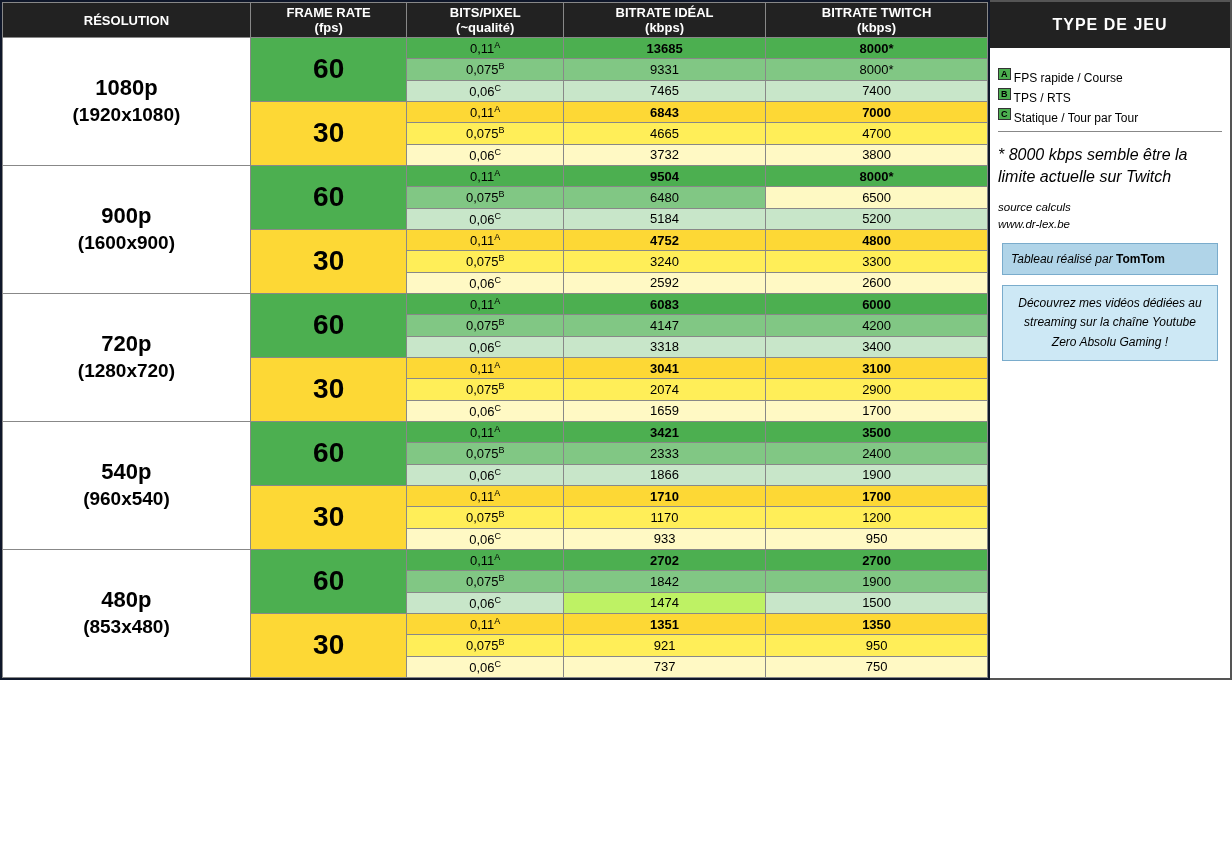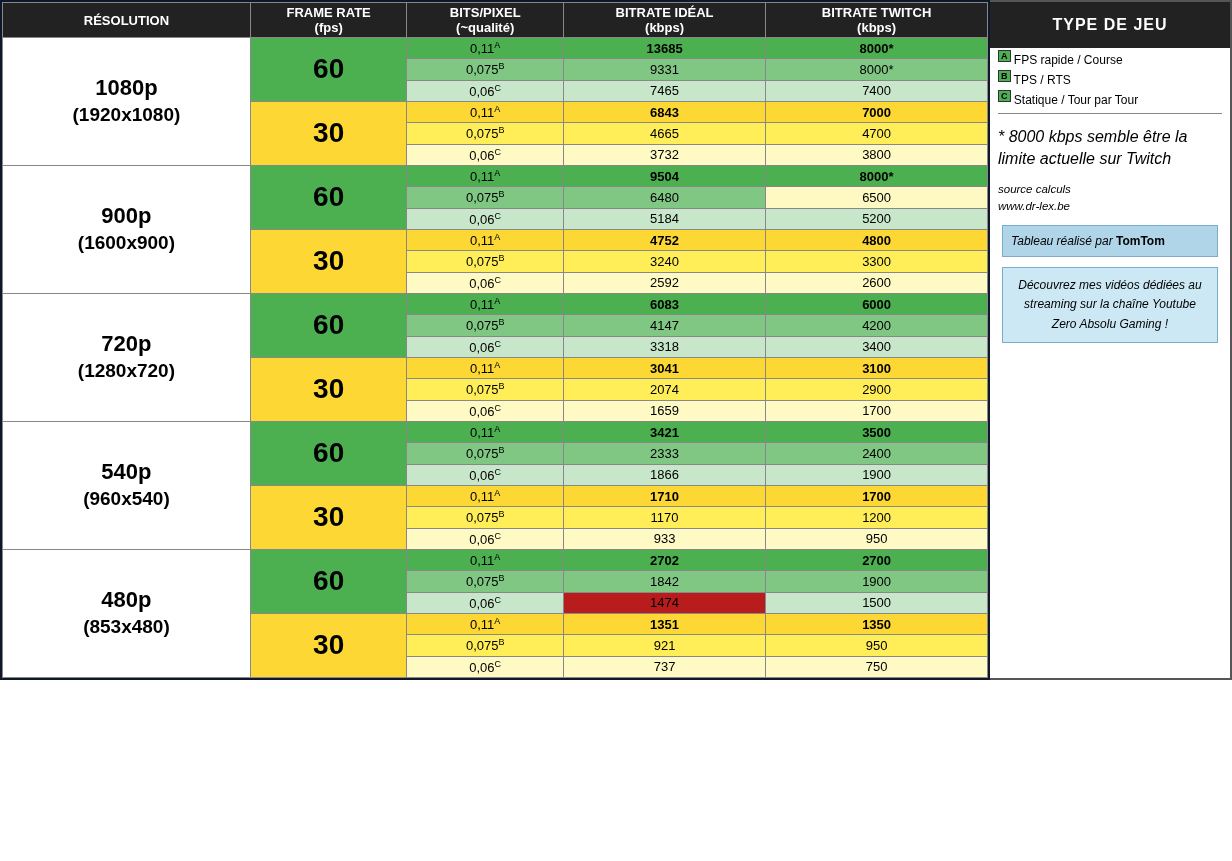--- a/index.html
+++ b/index.html
@@ -87,21 +87,21 @@
       background: #222;
       color: #fff;
       text-align: center;
       font-weight: bold;
       font-size: 16px;
       padding: 14px 5px;
       letter-spacing: 1px;
     }
 
     .side-content {
-      padding: 2px 8px;
+      padding: 20px 8px;
       flex: 1;
     }
 
     .game-type-item {
       font-size: 12px;
       margin-bottom: 3px;
     }
     .game-type-item .letter-badge {
       display: inline-block;
       background: #4caf50;
@@ -320,21 +320,21 @@
           <td style="background-color: rgb(76, 175, 80);"><strong>2702</strong></td>
           <td style="background-color: rgb(76, 175, 80);"><strong>2700</strong></td>
         </tr>
         <tr>
           <td style="background-color: rgb(129, 199, 132);">0,075<sup>B</sup></td>
           <td style="background-color: rgb(129, 199, 132);">1842</td>
           <td style="background-color: rgb(129, 199, 132);">1900</td>
         </tr>
         <tr>
           <td style="background-color: rgb(200, 230, 201);">0,06<sup>C</sup></td>
-          <td style="background-color: #b91c1c;">1474</td>
+          <td style="background-color: #bef264;">1474</td>
           <td style="background-color: rgb(200, 230, 201);">1500</td>
         </tr>
         <tr>
           <td rowspan="3" class="fps-cell yellow-dark" style="background-color: rgb(253, 216, 53);">30</td>
           <td style="background-color: rgb(253, 216, 53);">0,11<sup>A</sup></td>
           <td style="background-color: rgb(253, 216, 53);"><strong>1351</strong></td>
           <td style="background-color: rgb(253, 216, 53);"><strong>1350</strong></td>
         </tr>
         <tr>
           <td style="background-color: rgb(255, 238, 88);">0,075<sup>B</sup></td>

